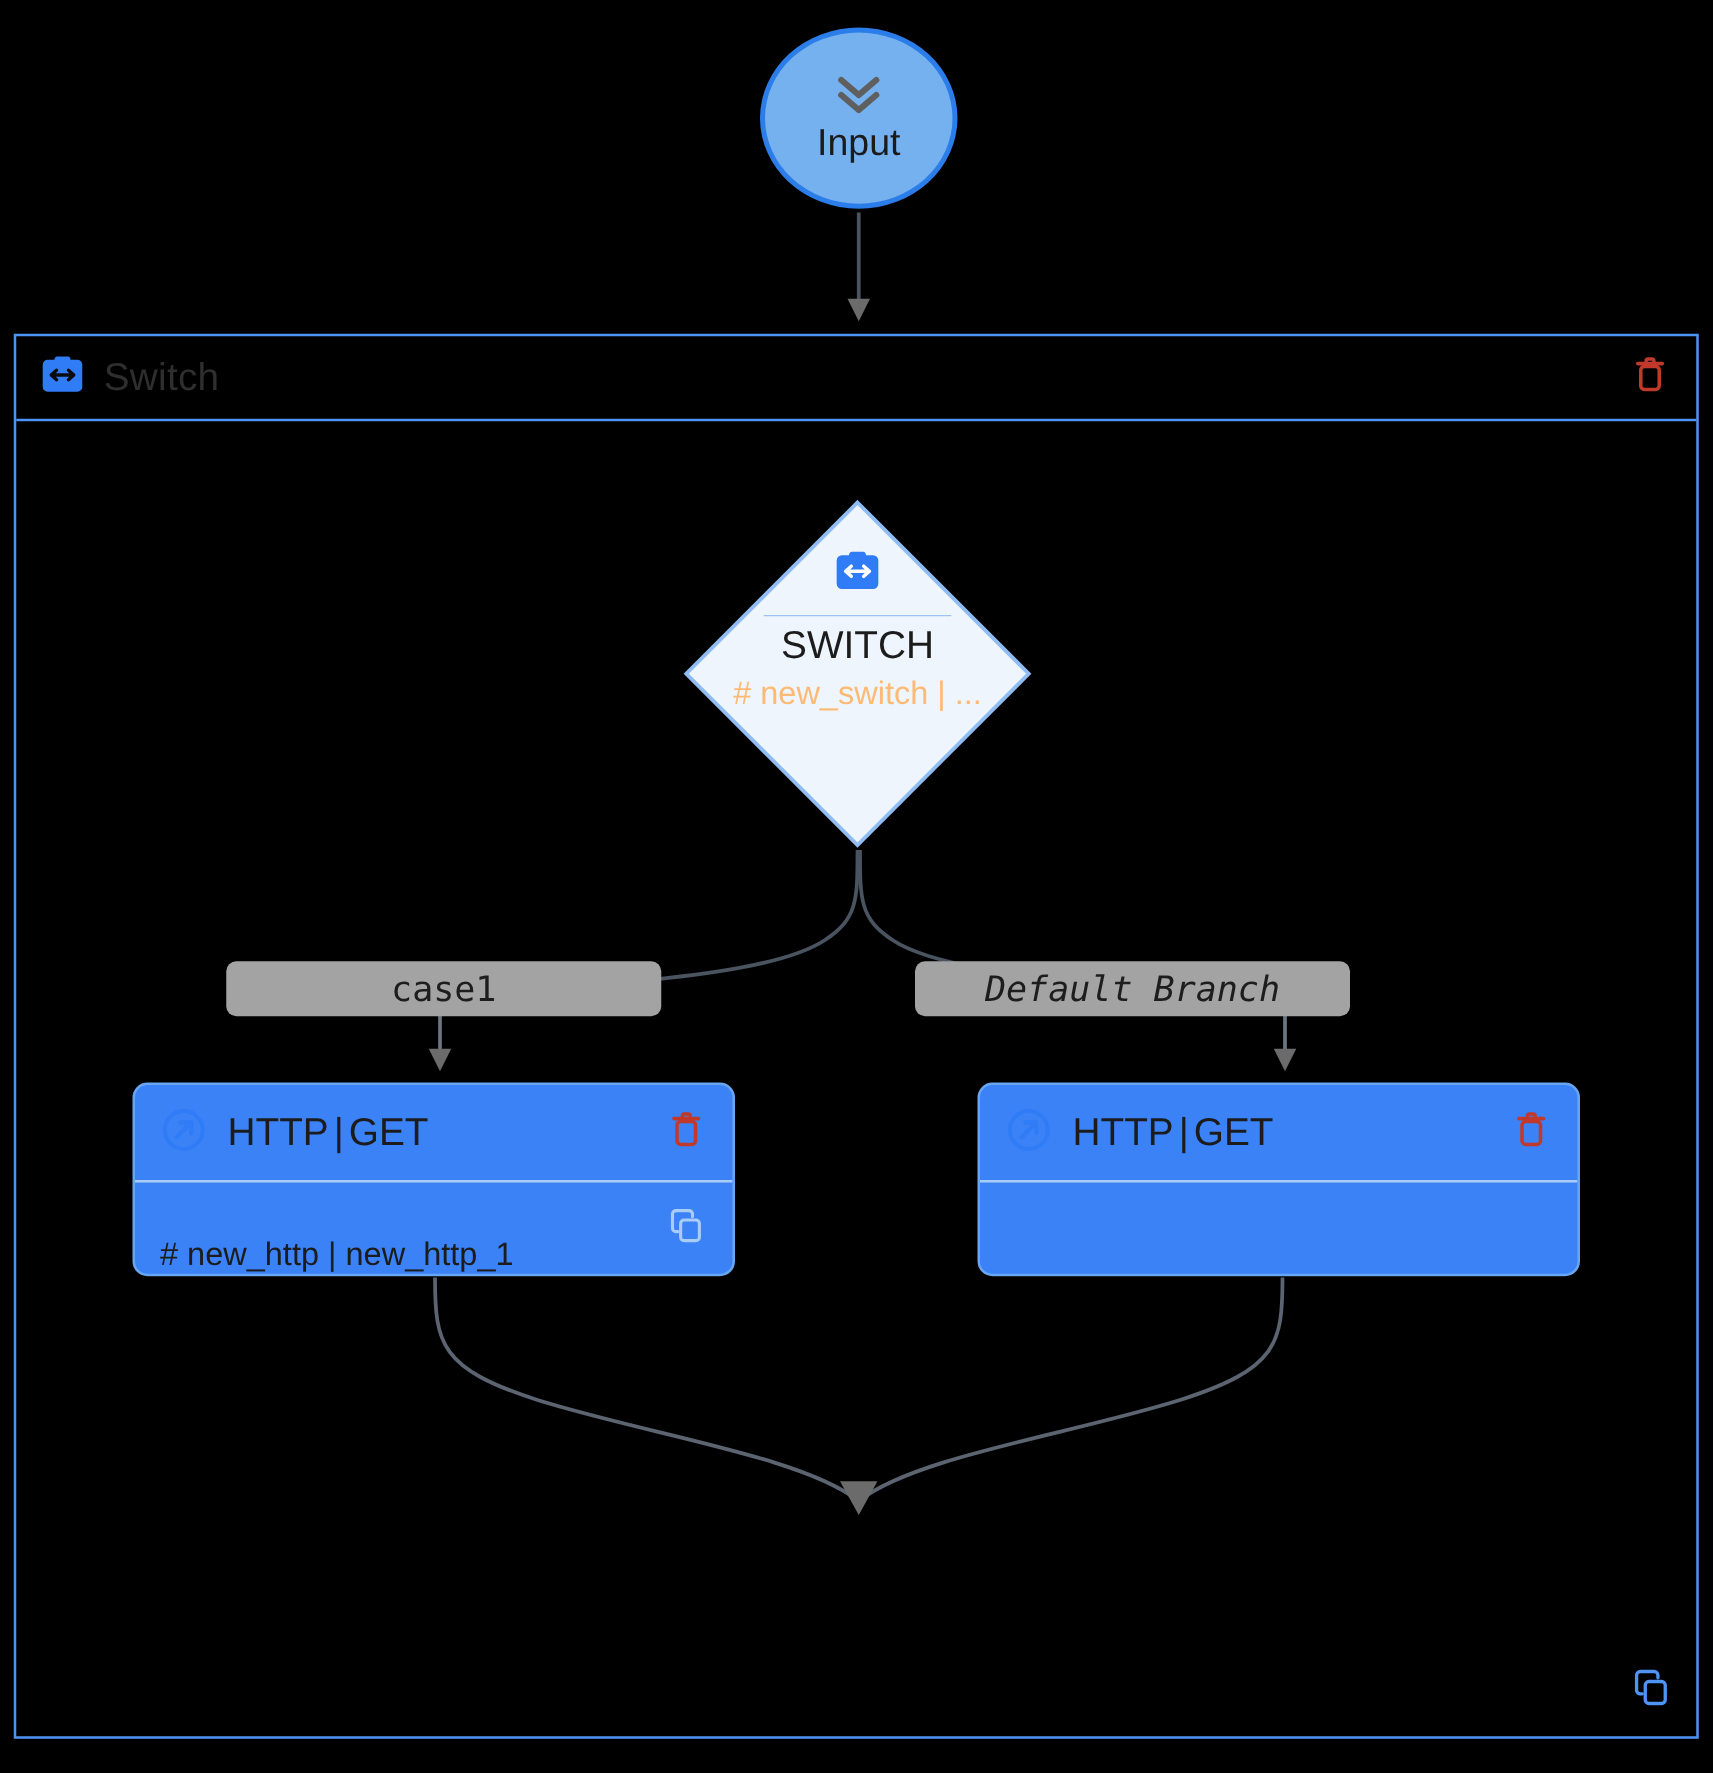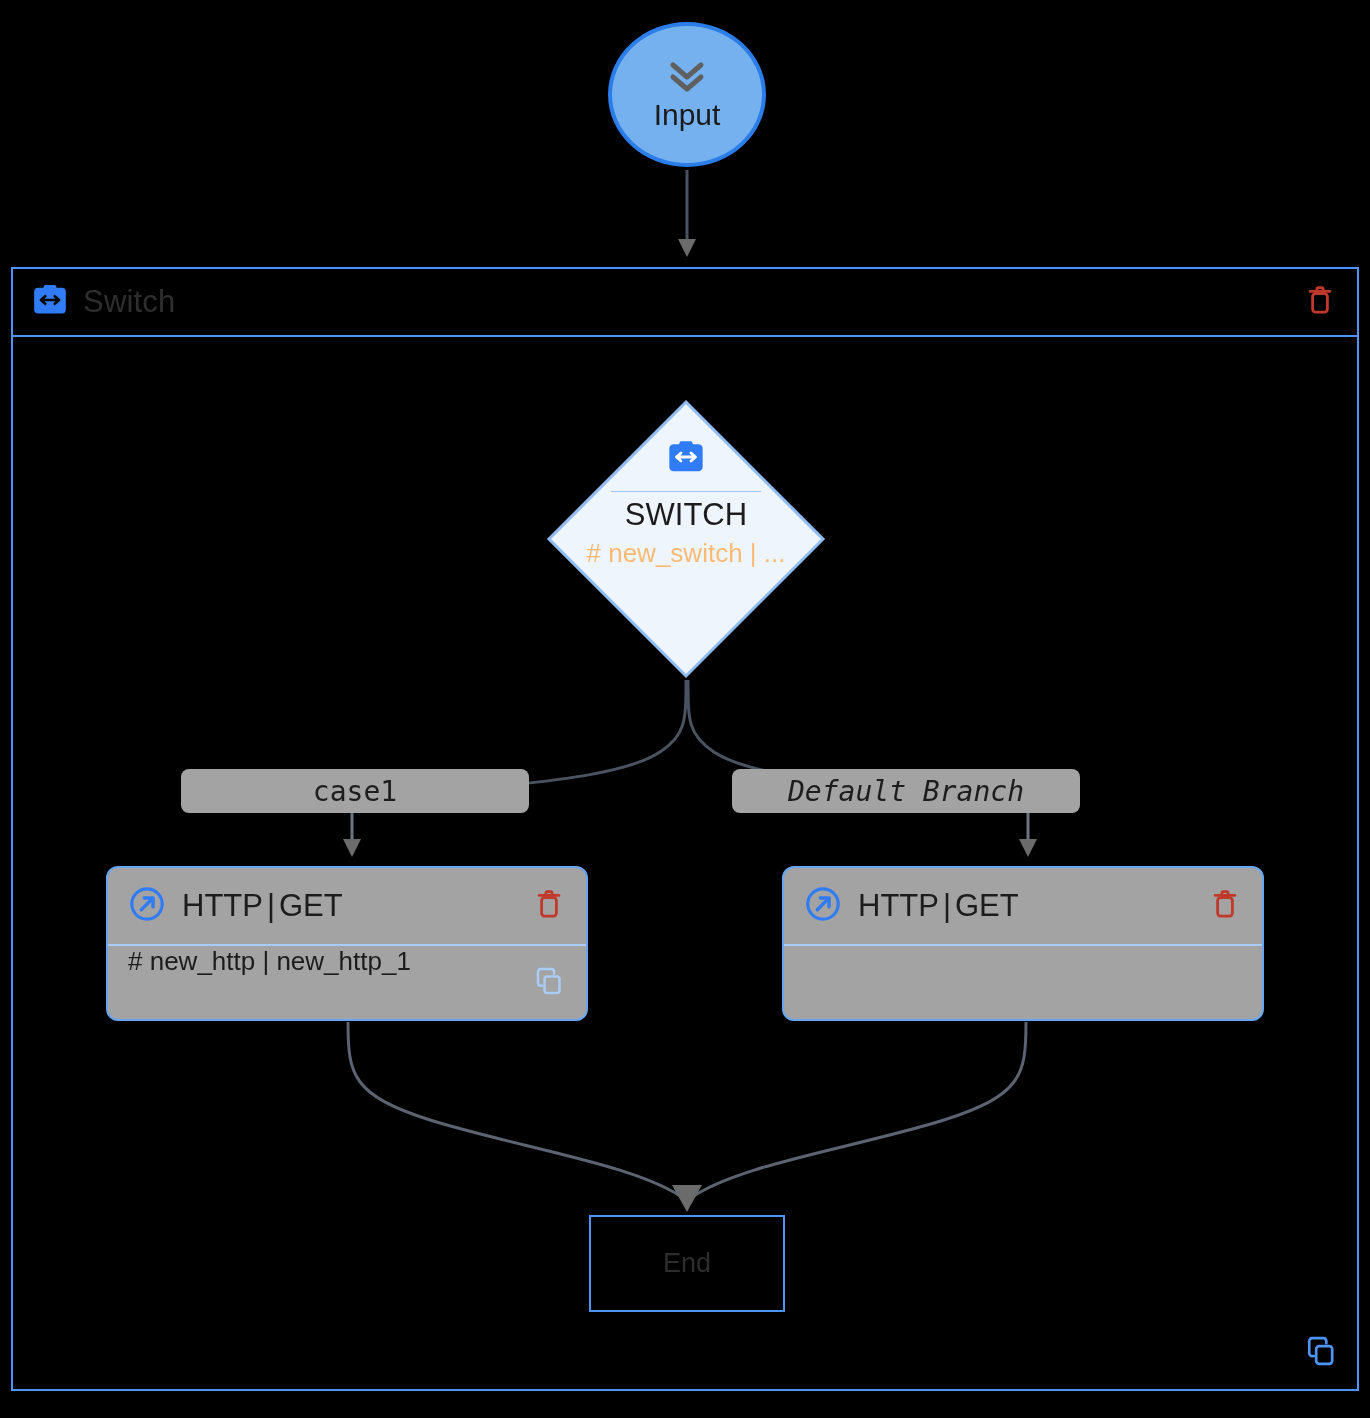--- a/index.html
+++ b/index.html
@@ -163,21 +163,21 @@
     width: 348px;
     font-style: italic;
   }
 
   
   .http-node {
     position: absolute;
     width: 482px;
     height: 155px;
     box-sizing: border-box;
-    background: #a3a3a3;
+    background: #3b82f6;
     border: 2px solid #69a6f2;
     border-radius: 12px;
     z-index: 3;
     overflow: hidden;
   }
   .http-node.left  { left: 106px;  top: 866px; }
   .http-node.right { left: 782px;  top: 866px; }
 
   .http-head {
     height: 78px;
@@ -200,21 +200,21 @@
   }
   .http-trash {
     position: absolute;
     right: 22px;
     top: 50%;
     transform: translateY(-50%);
   }
   .http-body {
     height: 73px;
     display: flex;
-    align-items: flex-start;
+    align-items: flex-end;
     padding: 0 20px;
     box-sizing: border-box;
     position: relative;
   }
   .http-sub {
     font-size: 26px;
     color: #1c1c1c;
     white-space: nowrap;
   }
   .http-copy {
@@ -383,17 +383,14 @@
       <span class="http-trash">
         <svg width="30" height="32" viewBox="0 0 24 26">
           <path d="M4,6 h16" stroke="#c0392b" stroke-width="2.3" stroke-linecap="round"></path>
           <path d="M9.5,6 V4.2 a1.2,1.2 0 0 1 1.2,-1.2 h2.6 a1.2,1.2 0 0 1 1.2,1.2 V6" stroke="#c0392b" stroke-width="2.3" fill="none" stroke-linecap="round"></path>
           <rect x="6" y="7.8" width="12" height="15" rx="2.4" stroke="#c0392b" stroke-width="2.3" fill="none"></rect>
         </svg>
       </span>
     </div>
   </div>
 
-  <div class="end-node">
-    <span class="end-label">End</span>
-  </div>
 
 </div>
 
 </body></html>

